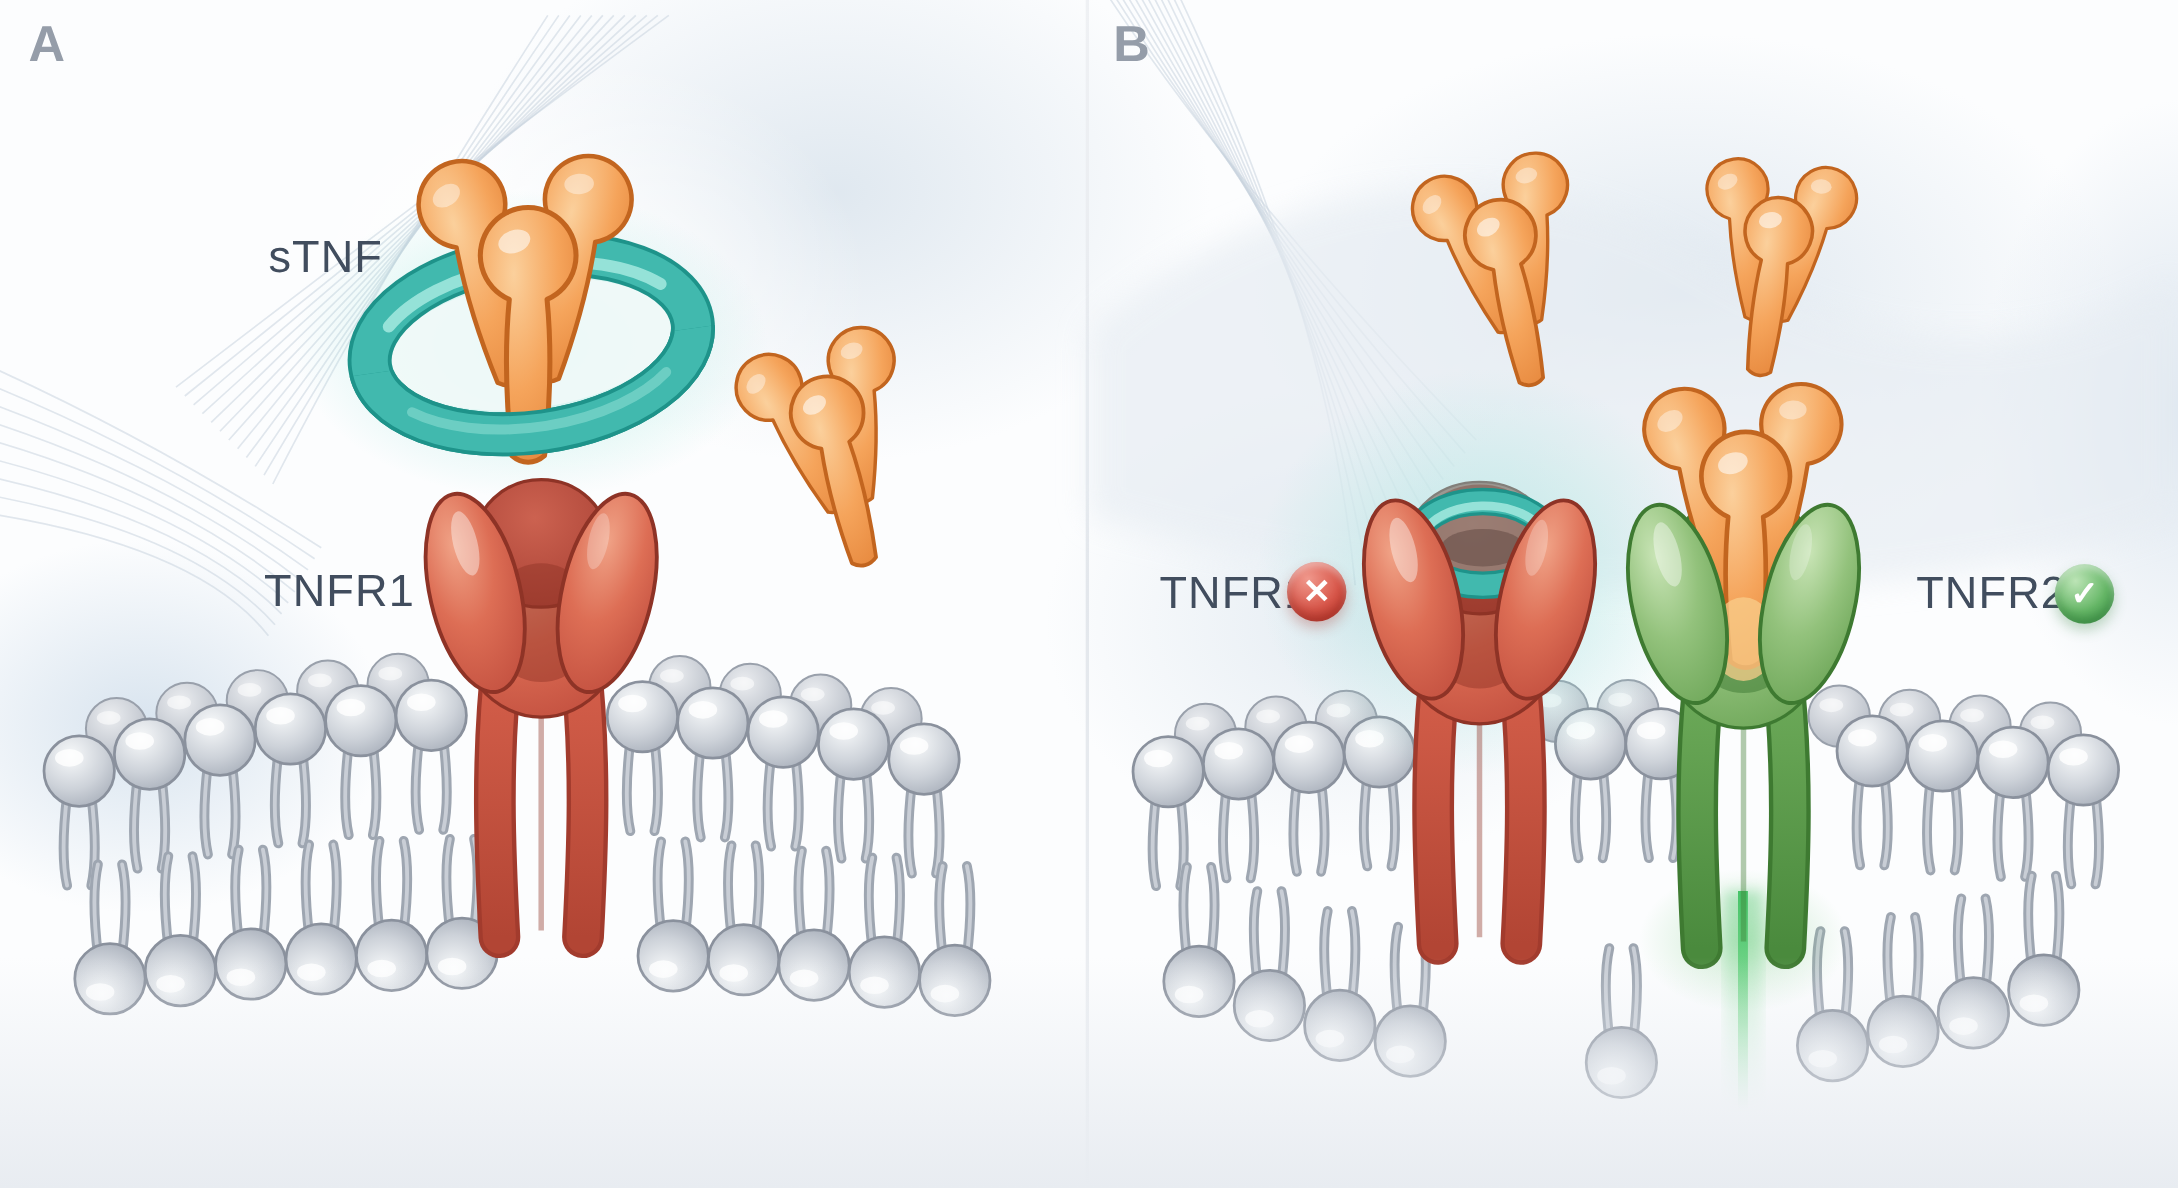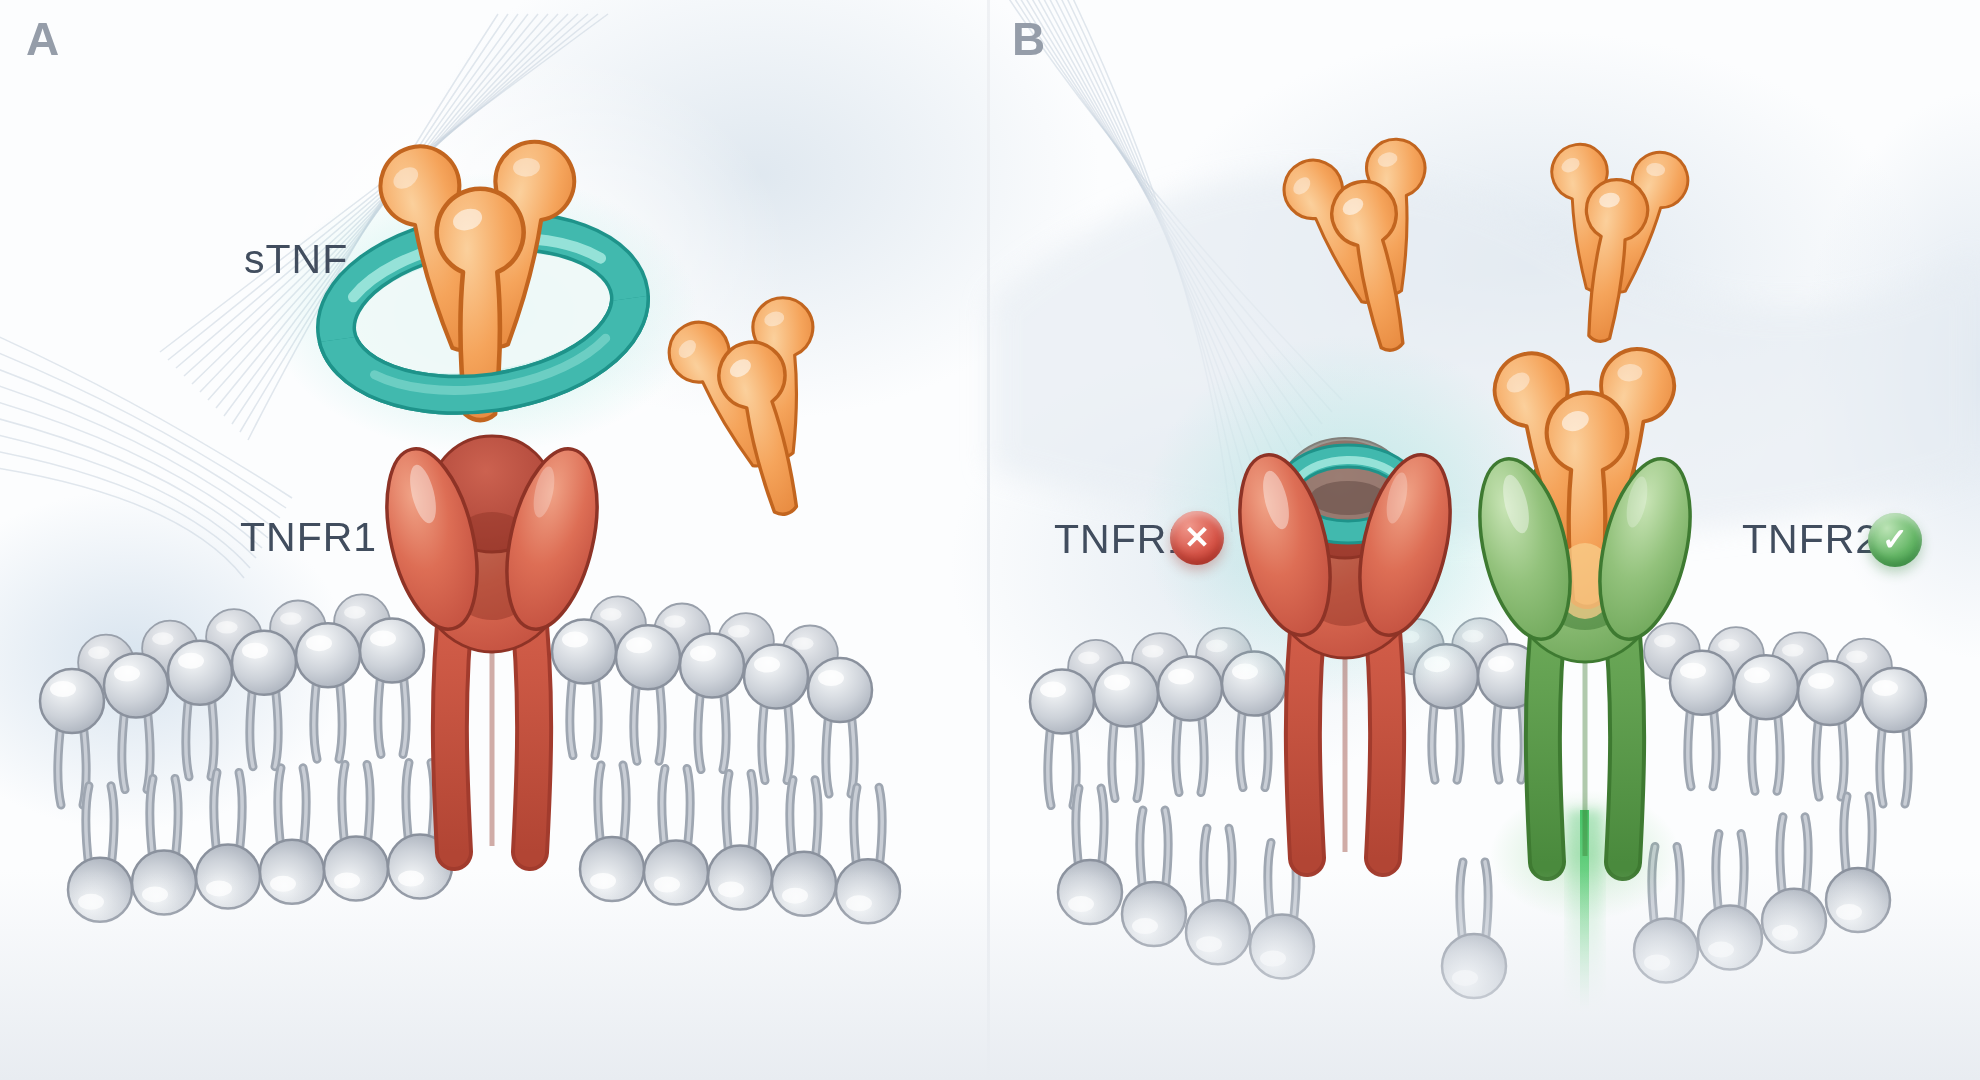--- a/index.html
+++ b/index.html
@@ -393,21 +393,21 @@
             <path d="M -15 -2 C -19 40 -17 85 -13 122 C -5 129 5 129 13 122 C 17 85 19 40 15 -2 A 38 38 0 1 0 -15 -2 Z" fill="url(#gOr)" stroke="#C2651F" stroke-width="4" stroke-linejoin="round"></path>
             <ellipse cx="-11" cy="-48" rx="13" ry="9" fill="#fff" opacity="0.55" transform="rotate(-18 -11 -48)"></ellipse>
           </g>
         </g>
       </g>
   </svg>
 
   <div class="panel-letter" style="left:26px;top:12px;">A</div>
   <div class="panel-letter" style="left:1012px;top:12px;">B</div>
 
-  <div class="bio-label" style="left:244px;top:236px;">sTNF</div>
+  <div class="bio-label" style="left:244px;top:210px;">sTNF</div>
   <div class="bio-label" style="left:240px;top:514px;">TNFR1</div>
 
   <div class="bio-label" style="left:1054px;top:516px;">TNFR1</div>
   <div class="badge badge-red" style="left:1170px;top:511px;">
     <span>✕</span>
   </div>
 
   <div class="bio-label" style="left:1742px;top:516px;">TNFR2</div>
   <div class="badge badge-green" style="left:1868px;top:513px;">
     <span>✓</span>

